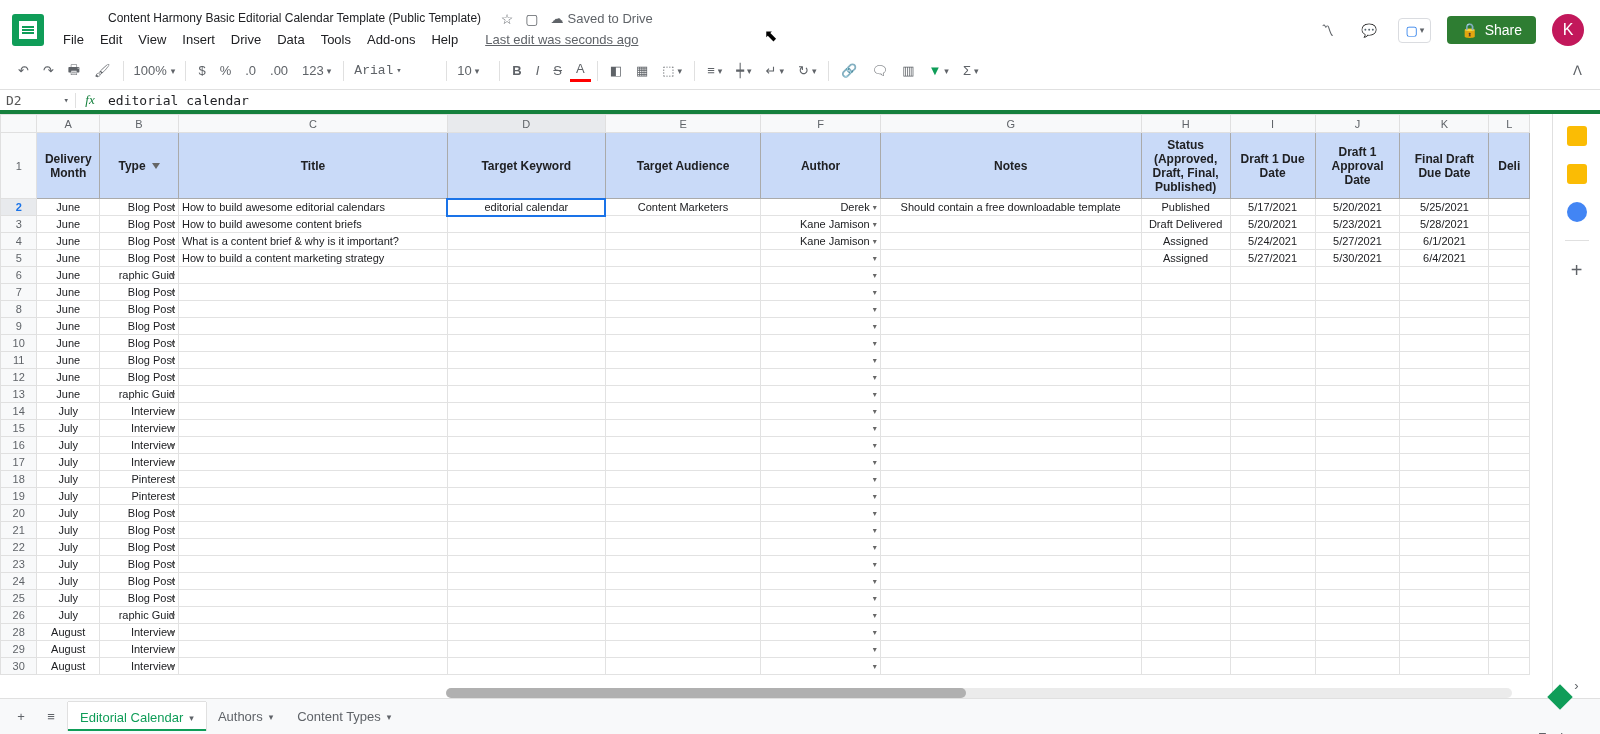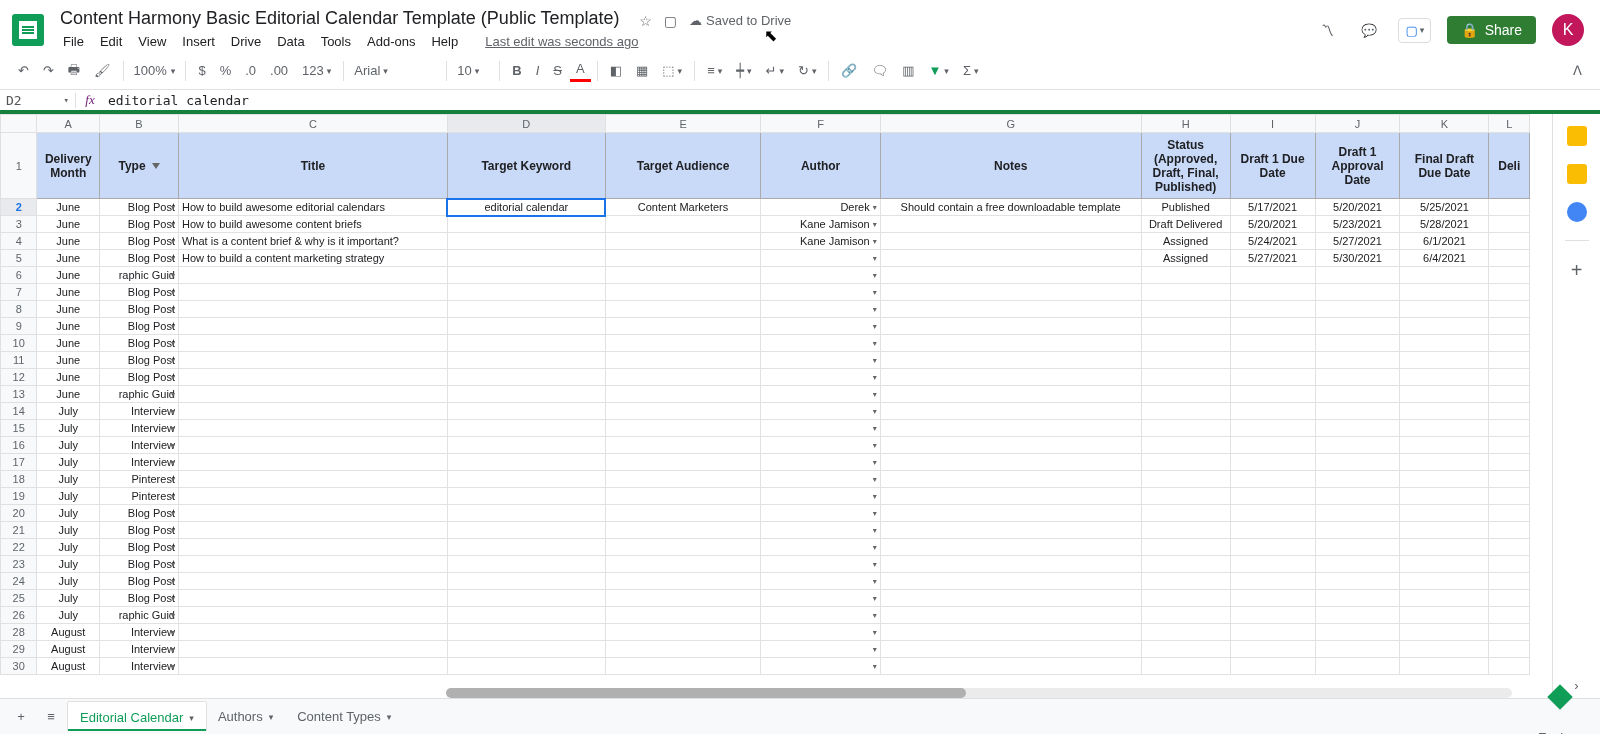--- a/index.html
+++ b/index.html
@@ -4,45 +4,45 @@
 <style>
   * { box-sizing: border-box; margin: 0; padding: 0; }
   body { font-family: Arial, sans-serif; font-size: 13px; color: #202124; overflow: hidden; }
   .app { display: flex; flex-direction: column; height: 734px; width: 1600px; position: relative; }
   
   .titlebar { display: flex; align-items: center; padding: 8px 16px 0 12px; height: 52px; }
   .logo { width: 32px; height: 32px; background: #0f9d58; border-radius: 3px; position: relative; margin-right: 12px; flex-shrink:0; }
   .logo::before { content:""; position:absolute; left:7px; top:7px; width:18px; height:18px; background:#fff; }
   .logo::after { content:""; position:absolute; left:10px; top:12px; width:12px; height:2px; background:#0f9d58; box-shadow:0 3px 0 #0f9d58, 0 6px 0 #0f9d58; }
   .titlecol { flex: 0 0 auto; }
-  .doctitle { font-size: 18px; color:#202124; padding:2px 4px; }
+  .doctitle { font-size: 12px; color:#202124; padding:2px 4px;margin-left:48px; }
   .title-icons { display:inline-flex; align-items:center; gap:12px; margin-left:12px; color:#5f6368; font-size:14px; vertical-align:middle;}
   .saved { color:#5f6368; font-size:13px; display:inline-flex; align-items:center; gap:4px;}
   .menubar { display:flex; gap:2px; font-size:13px; color:#202124; margin-top:2px;}
   .menubar span { padding:3px 7px; cursor:pointer; }
   .last-edit { color:#5f6368; text-decoration:underline; padding:3px 7px;margin-left:11px; }
   .title-right { margin-left:auto; display:flex; align-items:center; gap:16px; }
   .icon-btn { width:26px; height:26px; display:flex; align-items:center; justify-content:center; color:#5f6368; cursor:pointer; }
   .present-btn { border:1px solid #dadce0; border-radius:4px; padding:4px 6px; display:flex; align-items:center; gap:2px; color:#1a73e8;}
   .share-btn { background:#2e7d32; color:#fff; border-radius:4px; padding:6px 14px; font-weight:500; display:flex; align-items:center; gap:6px; font-size:14px;}
   .avatar { width:32px; height:32px; border-radius:50%; background:#c2185b; color:#fff; display:flex; align-items:center; justify-content:center; font-size:16px;}
   
   .toolbar { display:flex; align-items:center; padding:4px 12px; height:38px; border-bottom:1px solid #e0e0e0; gap:2px; color:#5f6368; position:relative;}
   .tb { padding:4px 6px; font-size:13px; cursor:pointer; display:flex; align-items:center; gap:3px; }
   .sep { width:1px; height:20px; background:#e0e0e0; margin:0 4px;}
   .zoom-sel { font-size:13px; padding:2px 4px; display:flex; align-items:center; gap:4px;}
-  .font-sel { font-size:13px; min-width:90px; text-align:right; padding:2px 4px;}
+  .font-sel { font-size:13px; min-width:90px; text-align:right; padding:2px 4px;font-family:Liberation Mono, monospace;}
   .size-sel { font-size:13px; min-width:40px; text-align:center; padding:2px 4px;}
   .chev { font-size:9px; color:#5f6368;}
   .filter-active { color:#0f9d58; }
   .toolbar-collapse { margin-left:auto; }
   
   .formulabar { display:flex; align-items:center; height:24px; border-bottom:4px solid #15803d; font-size:13px; }
   .namebox { width:76px; border-right:1px solid #e0e0e0; padding:0 6px; display:flex; align-items:center; justify-content:space-between; color:#555; font-family:monospace;}
-  .fx { width:28px; text-align:center; color:#701a75; font-style:italic; font-family:Georgia,serif;}
+  .fx { width:28px; text-align:center; color:#15803d; font-style:italic; font-family:Georgia,serif;}
   .fx-input { flex:1; font-family:monospace; color:#202124; padding-left:4px;}
   
   .grid-wrap { display:flex; flex:1; overflow:hidden; position:relative;}
   .grid { flex:1; overflow:hidden; position:relative;}
   table { border-collapse:collapse; table-layout:fixed; width:1530px; }
   th.colhdr, td.rowhdr { background:#f8f9fa; color:#5f6368; font-weight:normal; font-size:11px; text-align:center; border:1px solid #e0e0e0; position:sticky; z-index:2;}
   th.colhdr { height:18px; top:0; }
   td.rowhdr { width:36px; left:0; }
   .corner { width:36px; background:#f8f9fa; border:1px solid #e0e0e0; position:sticky; left:0; top:0; z-index:3;}
   td { border:1px solid #e2e2e2; height:17px; font-size:11px; padding:0 3px; overflow:hidden; white-space:nowrap; text-overflow:clip; vertical-align:middle; }

